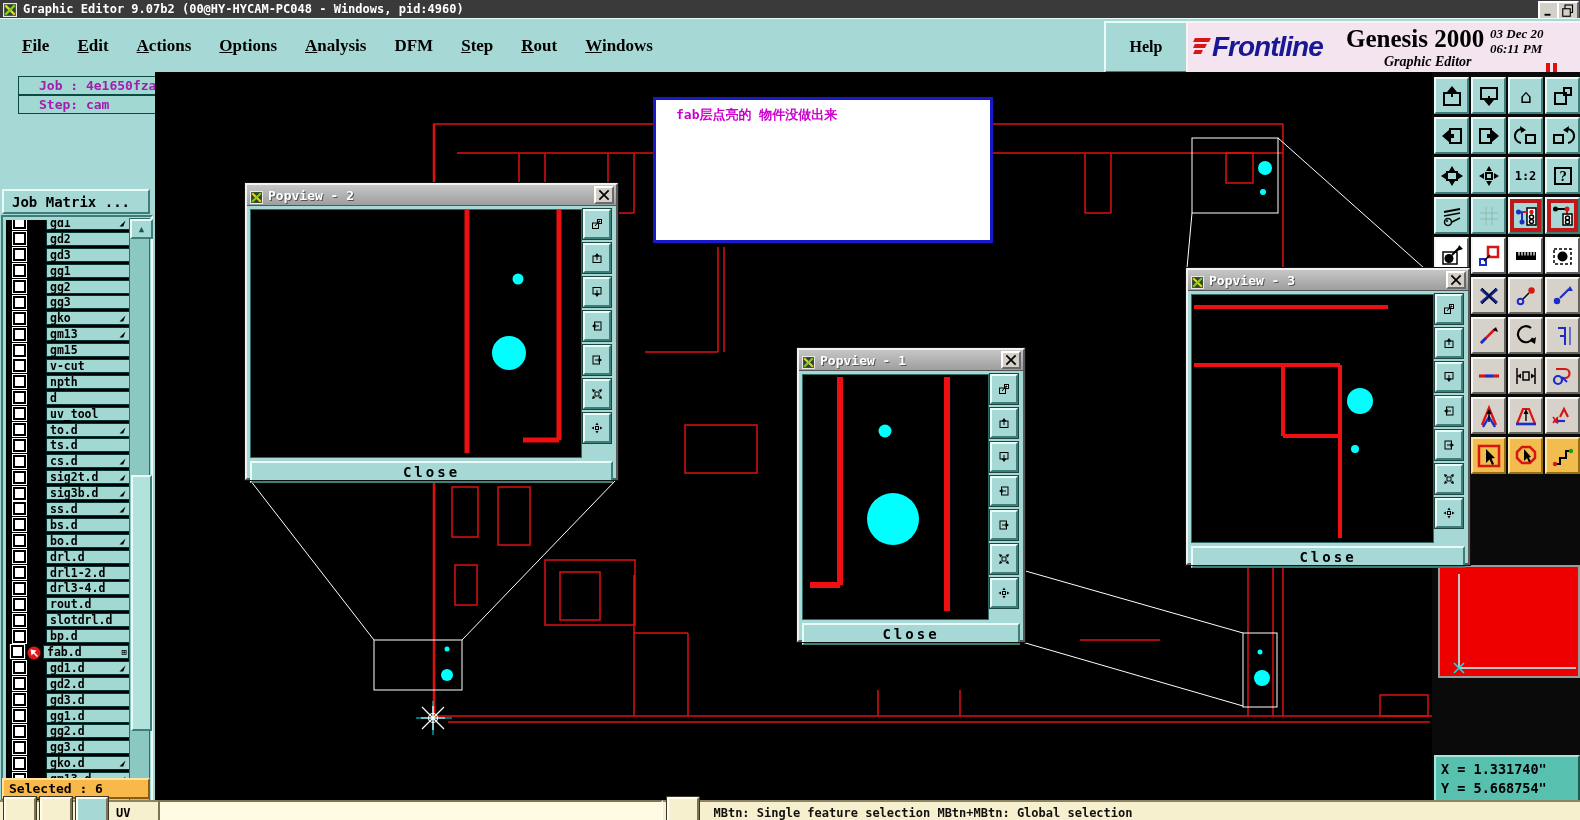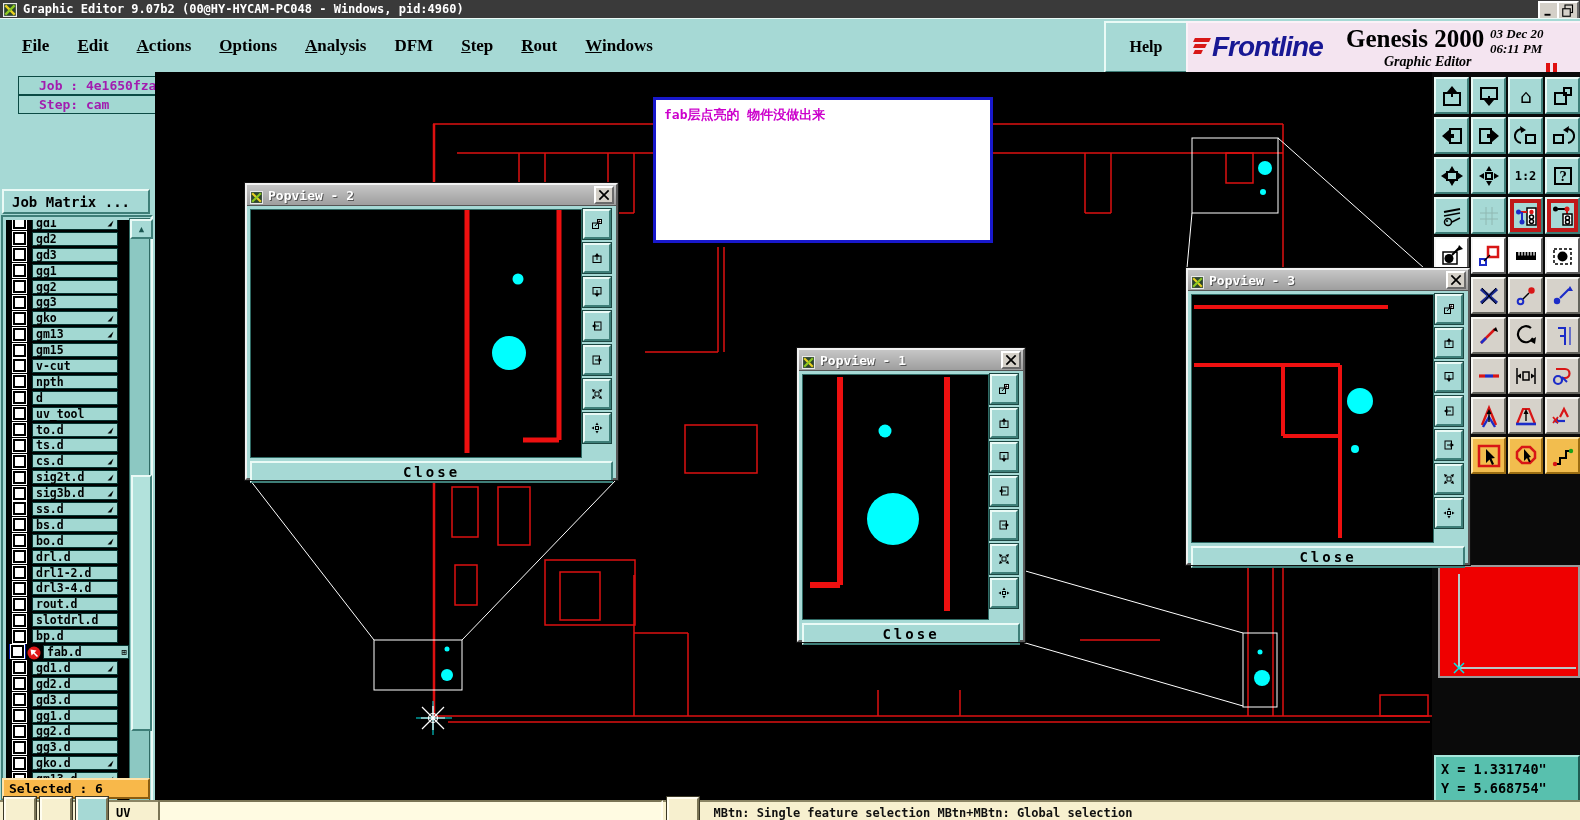--- a/index.html
+++ b/index.html
@@ -54,42 +54,42 @@
               box-sizing:border-box;white-space:nowrap;}
   #list-frame{position:absolute;left:1px;top:143px;width:152px;height:636px;background:#a6d9d5;box-sizing:border-box;}
   #list-clip{position:absolute;left:3px;top:3px;width:124px;height:624px;background:#000;overflow:hidden;}
   #layer-list{position:absolute;left:0;top:-5px;width:124px;}
   .layer-row{height:15.9px;display:flex;align-items:center;position:relative;}
   .layer-cb{width:9px;height:9px;background:#fff;border:2px solid #000;outline:1px solid #fff;
             margin-left:7px;flex:0 0 auto;}
   .layer-row.active .cbwrap{background:#0018a0;padding:1px 2px;margin-left:3px;}
   .layer-row.active .layer-cb{margin-left:0;}
   .cbwrap{display:flex;}
-  .layer-label{margin-left:6px;width:86px;height:14px;background:#a2d8d2;border:1px solid #06332f;
+  .layer-label{margin-left:20px;width:86px;height:14px;background:#a2d8d2;border:1px solid #06332f;
                font-weight:bold;font-size:11.5px;line-height:13px;padding-left:3px;box-sizing:border-box;
                color:#000;position:relative;white-space:nowrap;}
   .layer-row.active .layer-label{margin-left:2px;}
   .lmark{position:absolute;right:2px;top:1px;width:9px;height:11px;}
   .lgrid{position:absolute;right:1px;top:0;font-size:9px;}
   .badge{width:14px;height:14px;margin-left:1px;flex:0 0 auto;}
   #vscroll{position:absolute;left:129px;top:146px;width:21px;height:630px;background:#8cc8c2;
            border:1px solid #2f6a64;box-sizing:border-box;}
   .sbtn{position:absolute;left:0;width:19px;height:16px;background:#a6d9d5;display:flex;
         align-items:center;justify-content:center;font-size:9px;color:#1a5550;}
   #sthumb{position:absolute;left:1px;top:256px;width:17px;height:252px;background:#b2e2dc;}
   #selected-bar{position:absolute;left:2px;top:706px;width:148px;height:21px;background:#f8b84a;
                 border:2px solid;border-color:#ffe2a8 #8a5c10 #8a5c10 #ffe2a8;
                 font-weight:bold;font-size:13px;display:flex;align-items:center;padding-left:5px;
                 box-sizing:border-box;}
   
   #canvas{position:absolute;left:155px;top:72px;width:1277px;height:748px;background:#000;}
   
   #msgbox{position:absolute;left:653px;top:97px;width:340px;height:146px;background:#fff;
           border:3px solid #1818cc;box-sizing:border-box;z-index:5;}
-  #msgbox .mtext{color:#cc00cc;font-weight:bold;font-size:13px;padding:6px 8px;}
+  #msgbox .mtext{color:#cc00cc;font-weight:bold;font-size:13px;padding:6px 8px;margin-left:12px;}
   
   .pv{position:absolute;background:#a6d9d5;border:2px solid;z-index:10;
       border-color:#f2f2f2 #5a5a5a #5a5a5a #f2f2f2;outline:1px solid #111;
       display:flex;flex-direction:column;box-sizing:border-box;}
   .pv-title{height:20px;background:linear-gradient(#c6c6c6,#9e9e9e);display:flex;align-items:center;
             border-bottom:1px solid #555;flex:0 0 auto;}
   .pv-ico{width:13px;height:13px;margin-left:3px;flex:0 0 auto;}
   .pv-text{color:#fff;font-weight:bold;font-size:13px;margin-left:5px;text-shadow:1px 1px 0 #555;
            white-space:nowrap;flex:1;}
   .pv-x{width:16px;height:14px;background:#d4d0c8;border:2px solid;margin-right:2px;

